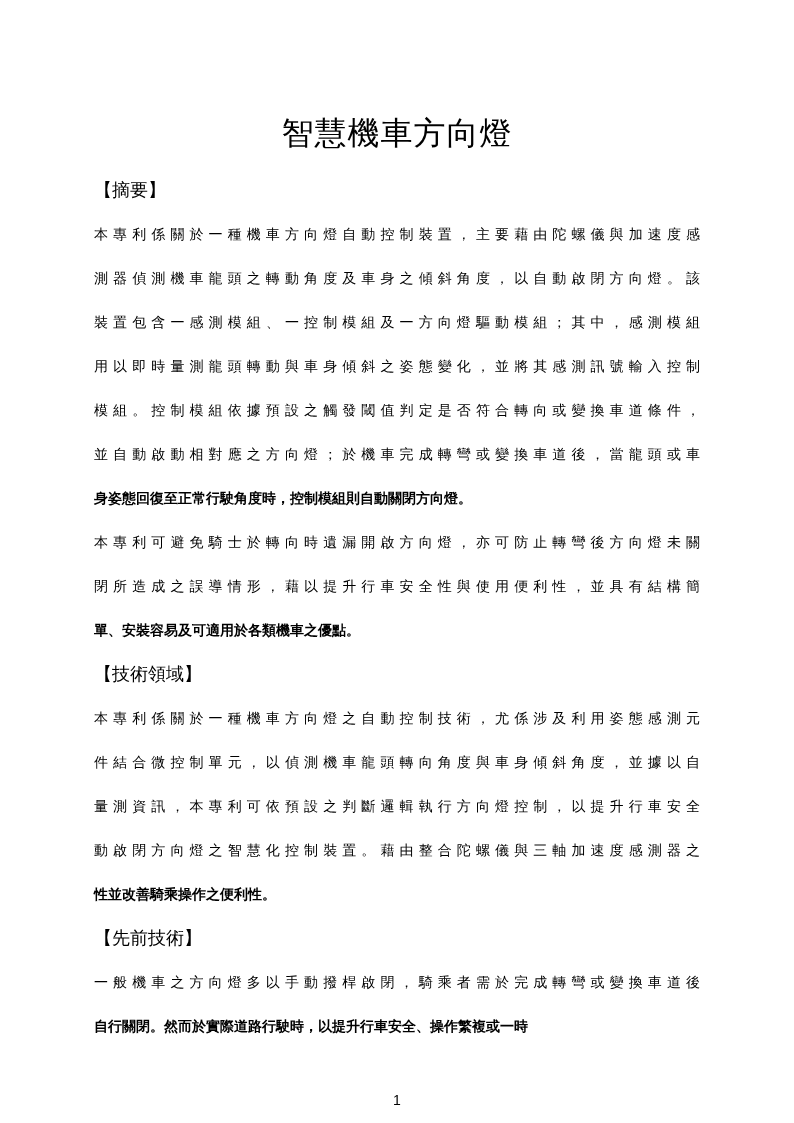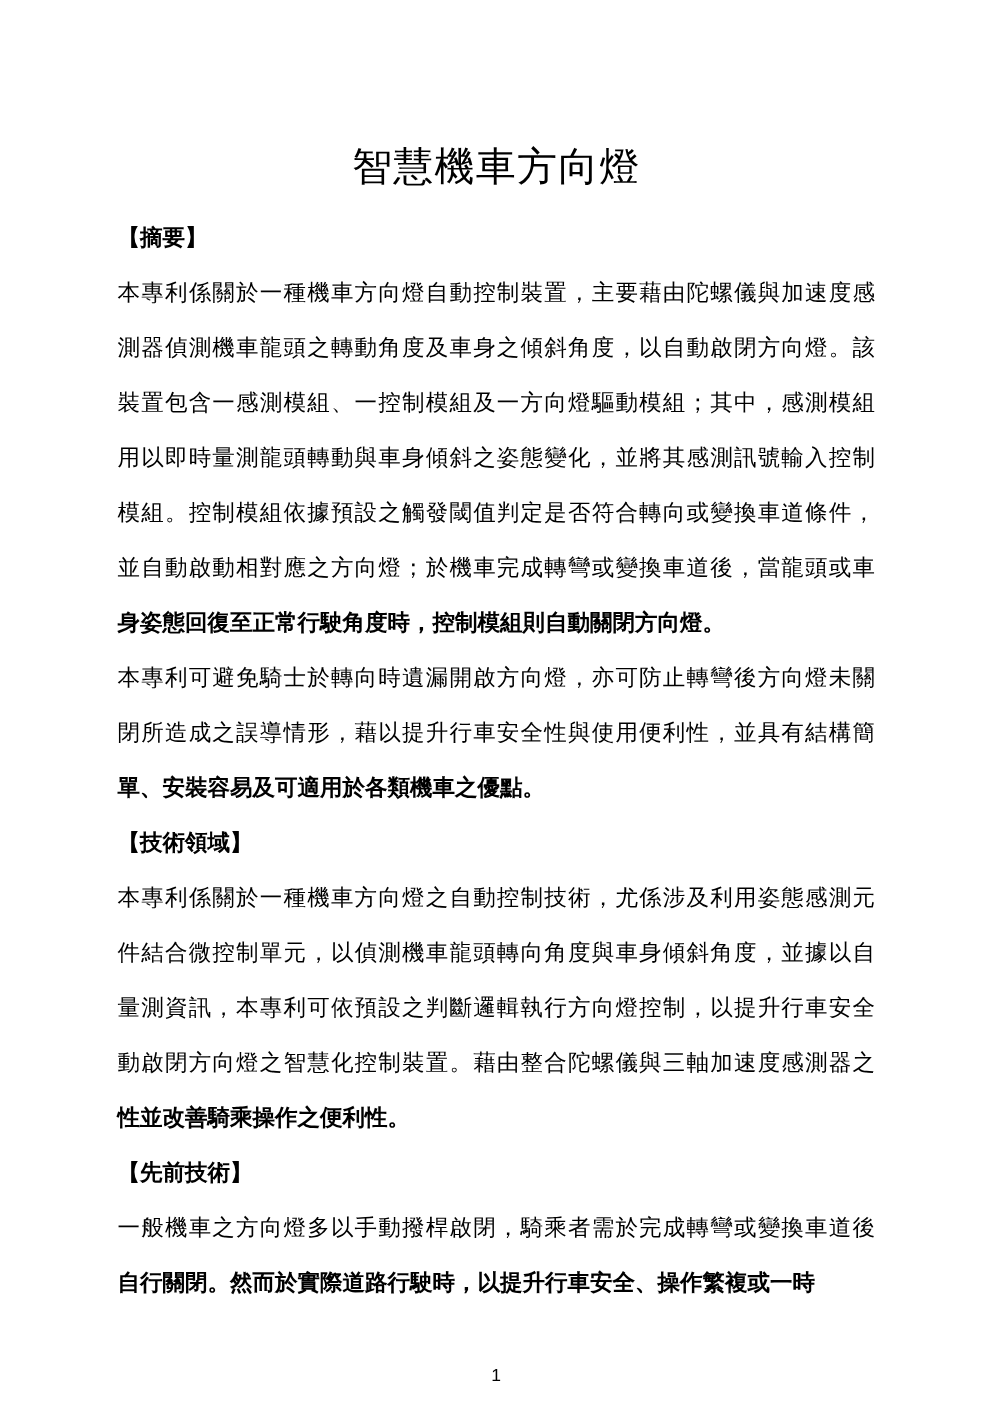--- a/index.html
+++ b/index.html
@@ -26,26 +26,26 @@
   .doc-title {
     font-size: 32px;
     font-weight: 400;
     line-height: 50px;
     text-align: center;
     letter-spacing: 1px;
     margin: 0 0 10px 0;
   }
   .heading {
     font-size: 18px;
-    font-weight: 700;
+    font-weight: 400;
     line-height: 44px;
     white-space: nowrap;
   }
   .line {
-    font-size: 18px;
+    font-size: 14px;
     font-weight: 400;
     line-height: 44px;
     text-align: justify;
     text-align-last: justify;
     text-justify: inter-character;
     white-space: nowrap;
   }
   .line.last {
     text-align-last: left;
     white-space: normal;

